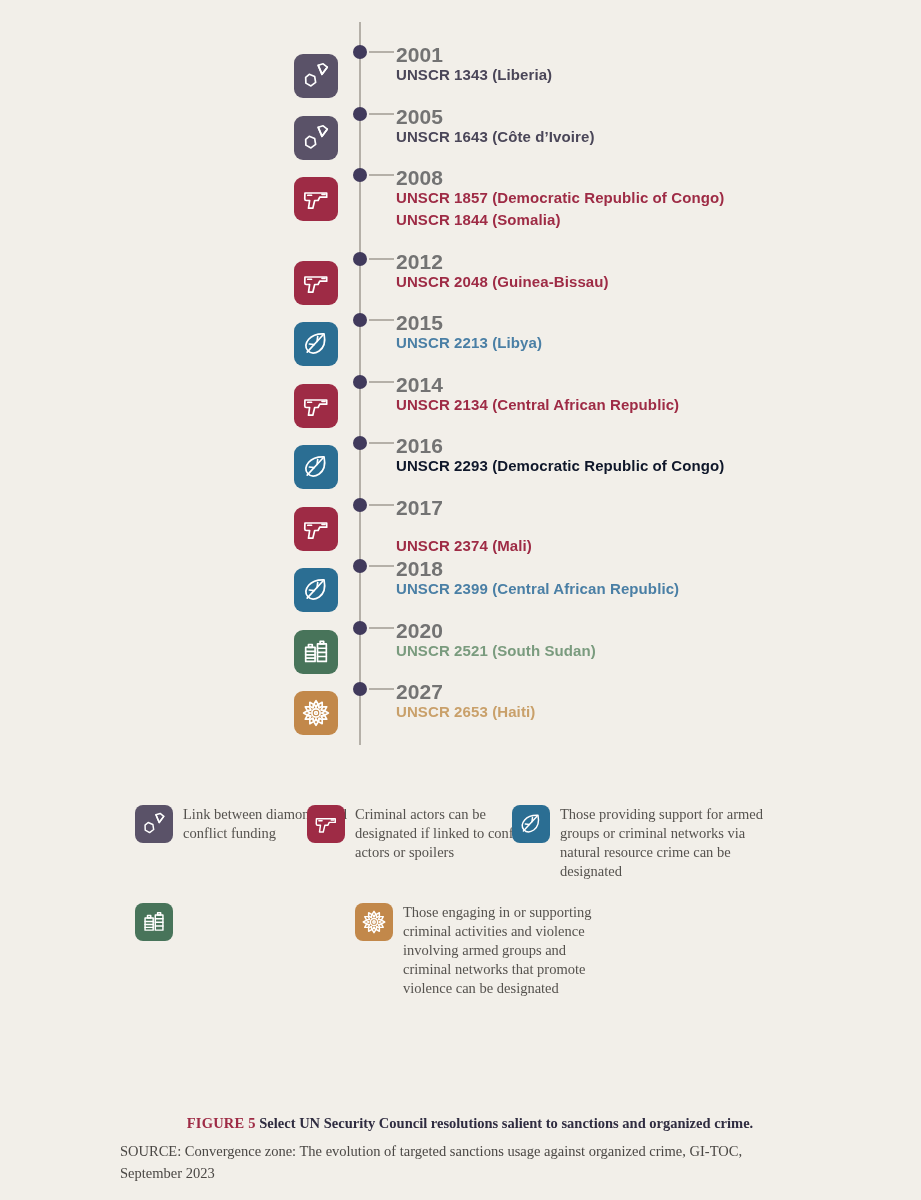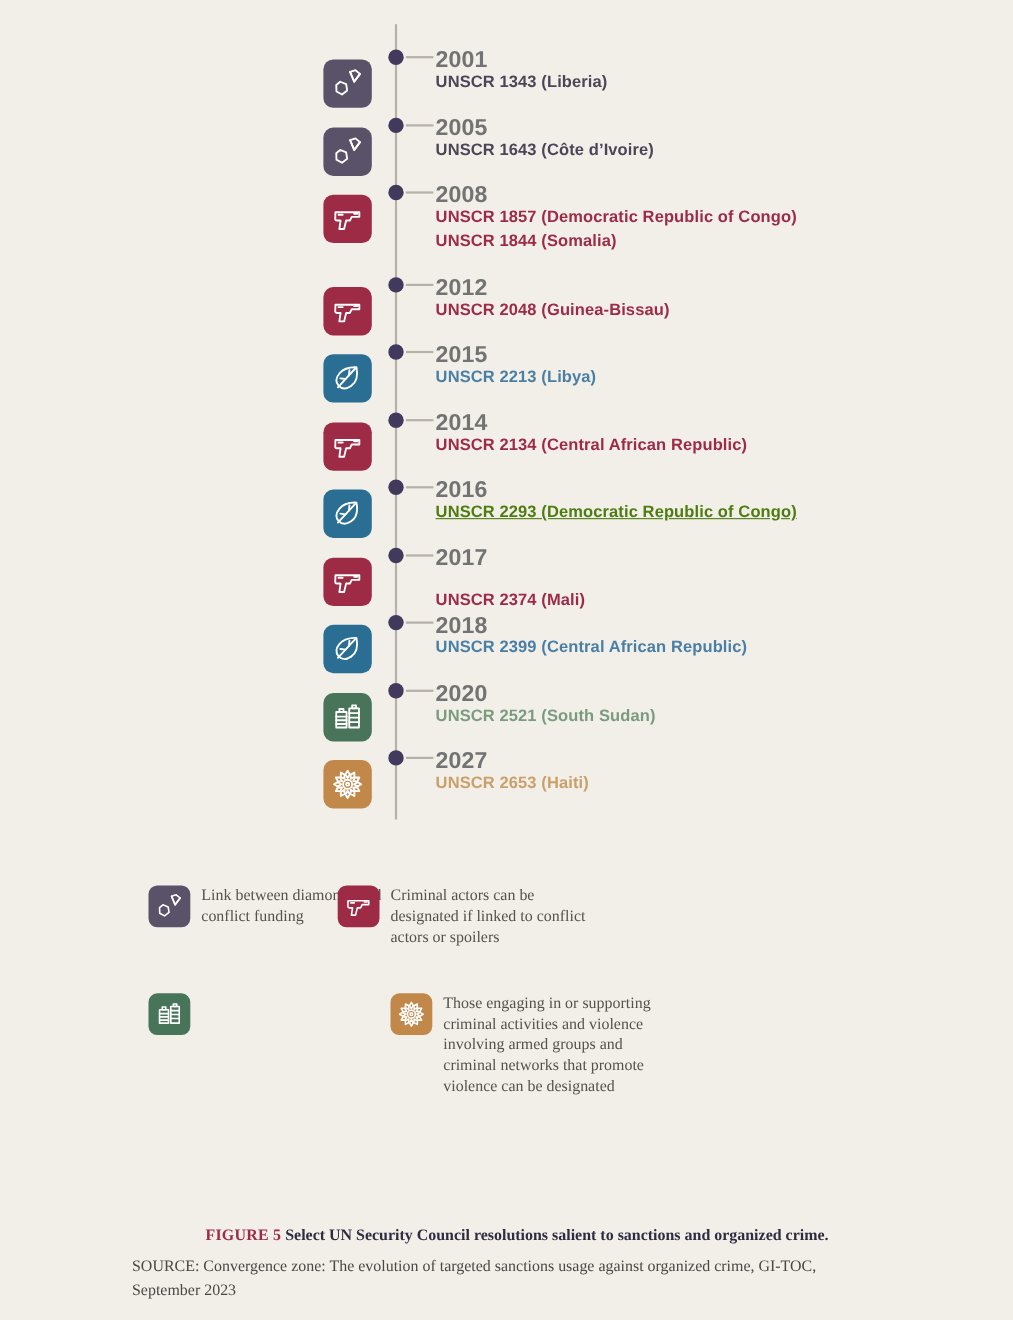--- a/index.html
+++ b/index.html
@@ -250,21 +250,21 @@
               <path d="M24.6 5.2 Q27.2 18.0 19.4 23.4 Q12.0 28.4 7.2 23.0 Q2.6 17.6 8.2 11.0 Q13.4 4.8 24.6 5.2 Z"></path>
               <path d="M23.4 6.4 L6.6 24.6"></path>
               <path d="M17.2 13.2 L17.8 8.0"></path>
               <path d="M14.0 16.6 L9.0 16.0"></path>
             </g>
           </svg>
         </div>
         <div class="tl-dot" style="top: 436px; background: rgb(65, 58, 92);"></div>
         <div class="tl-stub" style="top: 442px; background: rgb(181, 176, 168);"></div>
         <div class="tl-year" style="top: 434px;">2016</div>
-        <div class="tl-res" style="top: 457px; color: #4d7c0f; text-decoration: underline;">UNSCR 2293 (Democratic Republic of Congo)</div>
+        <div class="tl-res" style="top: 457px; color: #0f172a;">UNSCR 2293 (Democratic Republic of Congo)</div>
       </div>
       <div class="tl-row" style="top: 0px;">
         <div class="tl-icon" style="top: 506.5px; background: rgb(158, 43, 69);">
           <svg width="30" height="30" viewBox="0 0 32 32">
             <g fill="none" stroke="#ffffff" stroke-width="1.8" stroke-linejoin="round" stroke-linecap="round">
               <path d="M4.2 9.6 L27.4 9.6 L27.4 14.0 L20.0 14.0 L18.2 17.6 L14.6 17.6 L12.6 25.8 L8.0 25.8 L9.2 17.6 L5.6 17.6 Q4.0 17.6 4.0 15.8 Z"></path>
               <path d="M7.2 12.0 L11.2 12.0"></path>
               <path d="M22.4 11.0 L25.6 11.0"></path>
             </g>
           </svg>
@@ -358,20 +358,33 @@
       <div class="lg-icon" style="background: rgb(158, 43, 69);">
         <svg width="26" height="26" viewBox="0 0 32 32">
           <g fill="none" stroke="#ffffff" stroke-width="1.8" stroke-linejoin="round" stroke-linecap="round">
             <path d="M4.2 9.6 L27.4 9.6 L27.4 14.0 L20.0 14.0 L18.2 17.6 L14.6 17.6 L12.6 25.8 L8.0 25.8 L9.2 17.6 L5.6 17.6 Q4.0 17.6 4.0 15.8 Z"></path>
             <path d="M7.2 12.0 L11.2 12.0"></path>
             <path d="M22.4 11.0 L25.6 11.0"></path>
           </g>
         </svg>
       </div>
       <div class="lg-text" style="width: 190px;">Criminal actors can be designated if linked to conflict actors or spoilers</div>
+    </div>
+    <div class="lg-item" style="left: 512px; top: 10px; width: 253px;">
+      <div class="lg-icon" style="background: rgb(43, 110, 147);">
+        <svg width="26" height="26" viewBox="0 0 32 32">
+          <g fill="none" stroke="#ffffff" stroke-width="1.8" stroke-linejoin="round" stroke-linecap="round">
+            <path d="M24.6 5.2 Q27.2 18.0 19.4 23.4 Q12.0 28.4 7.2 23.0 Q2.6 17.6 8.2 11.0 Q13.4 4.8 24.6 5.2 Z"></path>
+            <path d="M23.4 6.4 L6.6 24.6"></path>
+            <path d="M17.2 13.2 L17.8 8.0"></path>
+            <path d="M14.0 16.6 L9.0 16.0"></path>
+          </g>
+        </svg>
+      </div>
+      <div class="lg-text" style="width: 205px;">Those providing support for armed groups or criminal networks via natural resource crime can be designated</div>
     </div>
     <div class="lg-item" style="left: 135px; top: 108px; width: 248px;">
       <div class="lg-icon" style="background: rgb(72, 116, 90);">
         <svg width="26" height="26" viewBox="0 0 32 32">
           <g fill="none" stroke="#ffffff" stroke-width="1.8" stroke-linejoin="round" stroke-linecap="round">
             <path d="M5.0 11.0 L15.0 11.0 L15.0 26.0 L5.0 26.0 Z"></path>
             <path d="M5.0 15.4 L15.0 15.4"></path>
             <path d="M5.0 19.0 L15.0 19.0"></path>
             <path d="M5.0 22.6 L15.0 22.6"></path>
             <path d="M8.0 8.0 L12.0 8.0 L12.0 11.0 L8.0 11.0 Z"></path>

